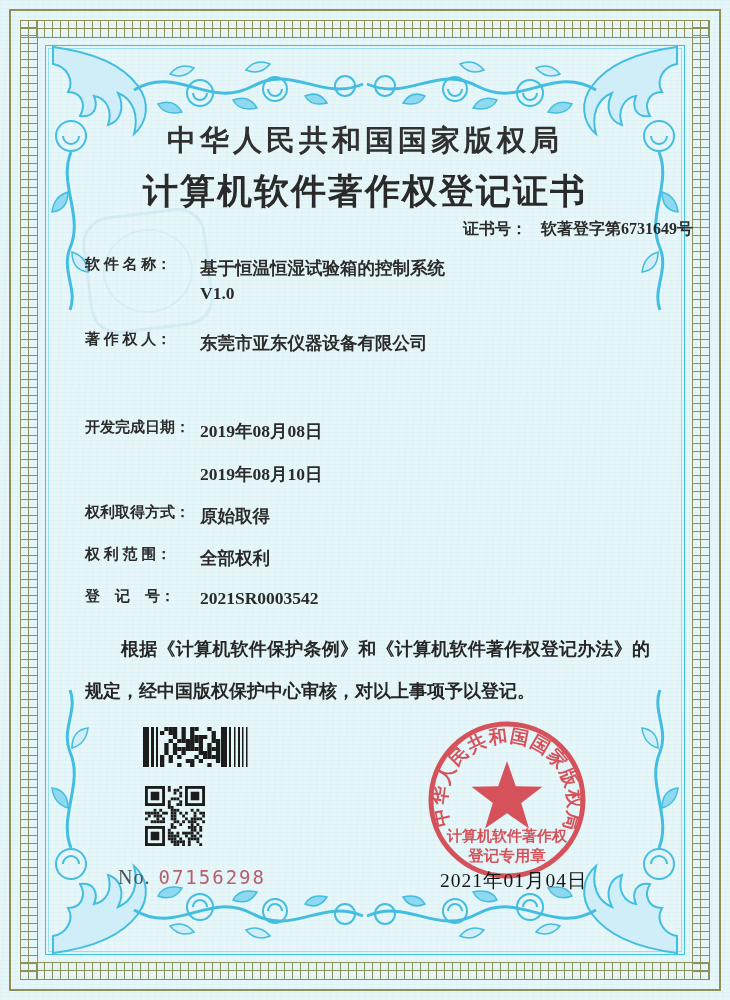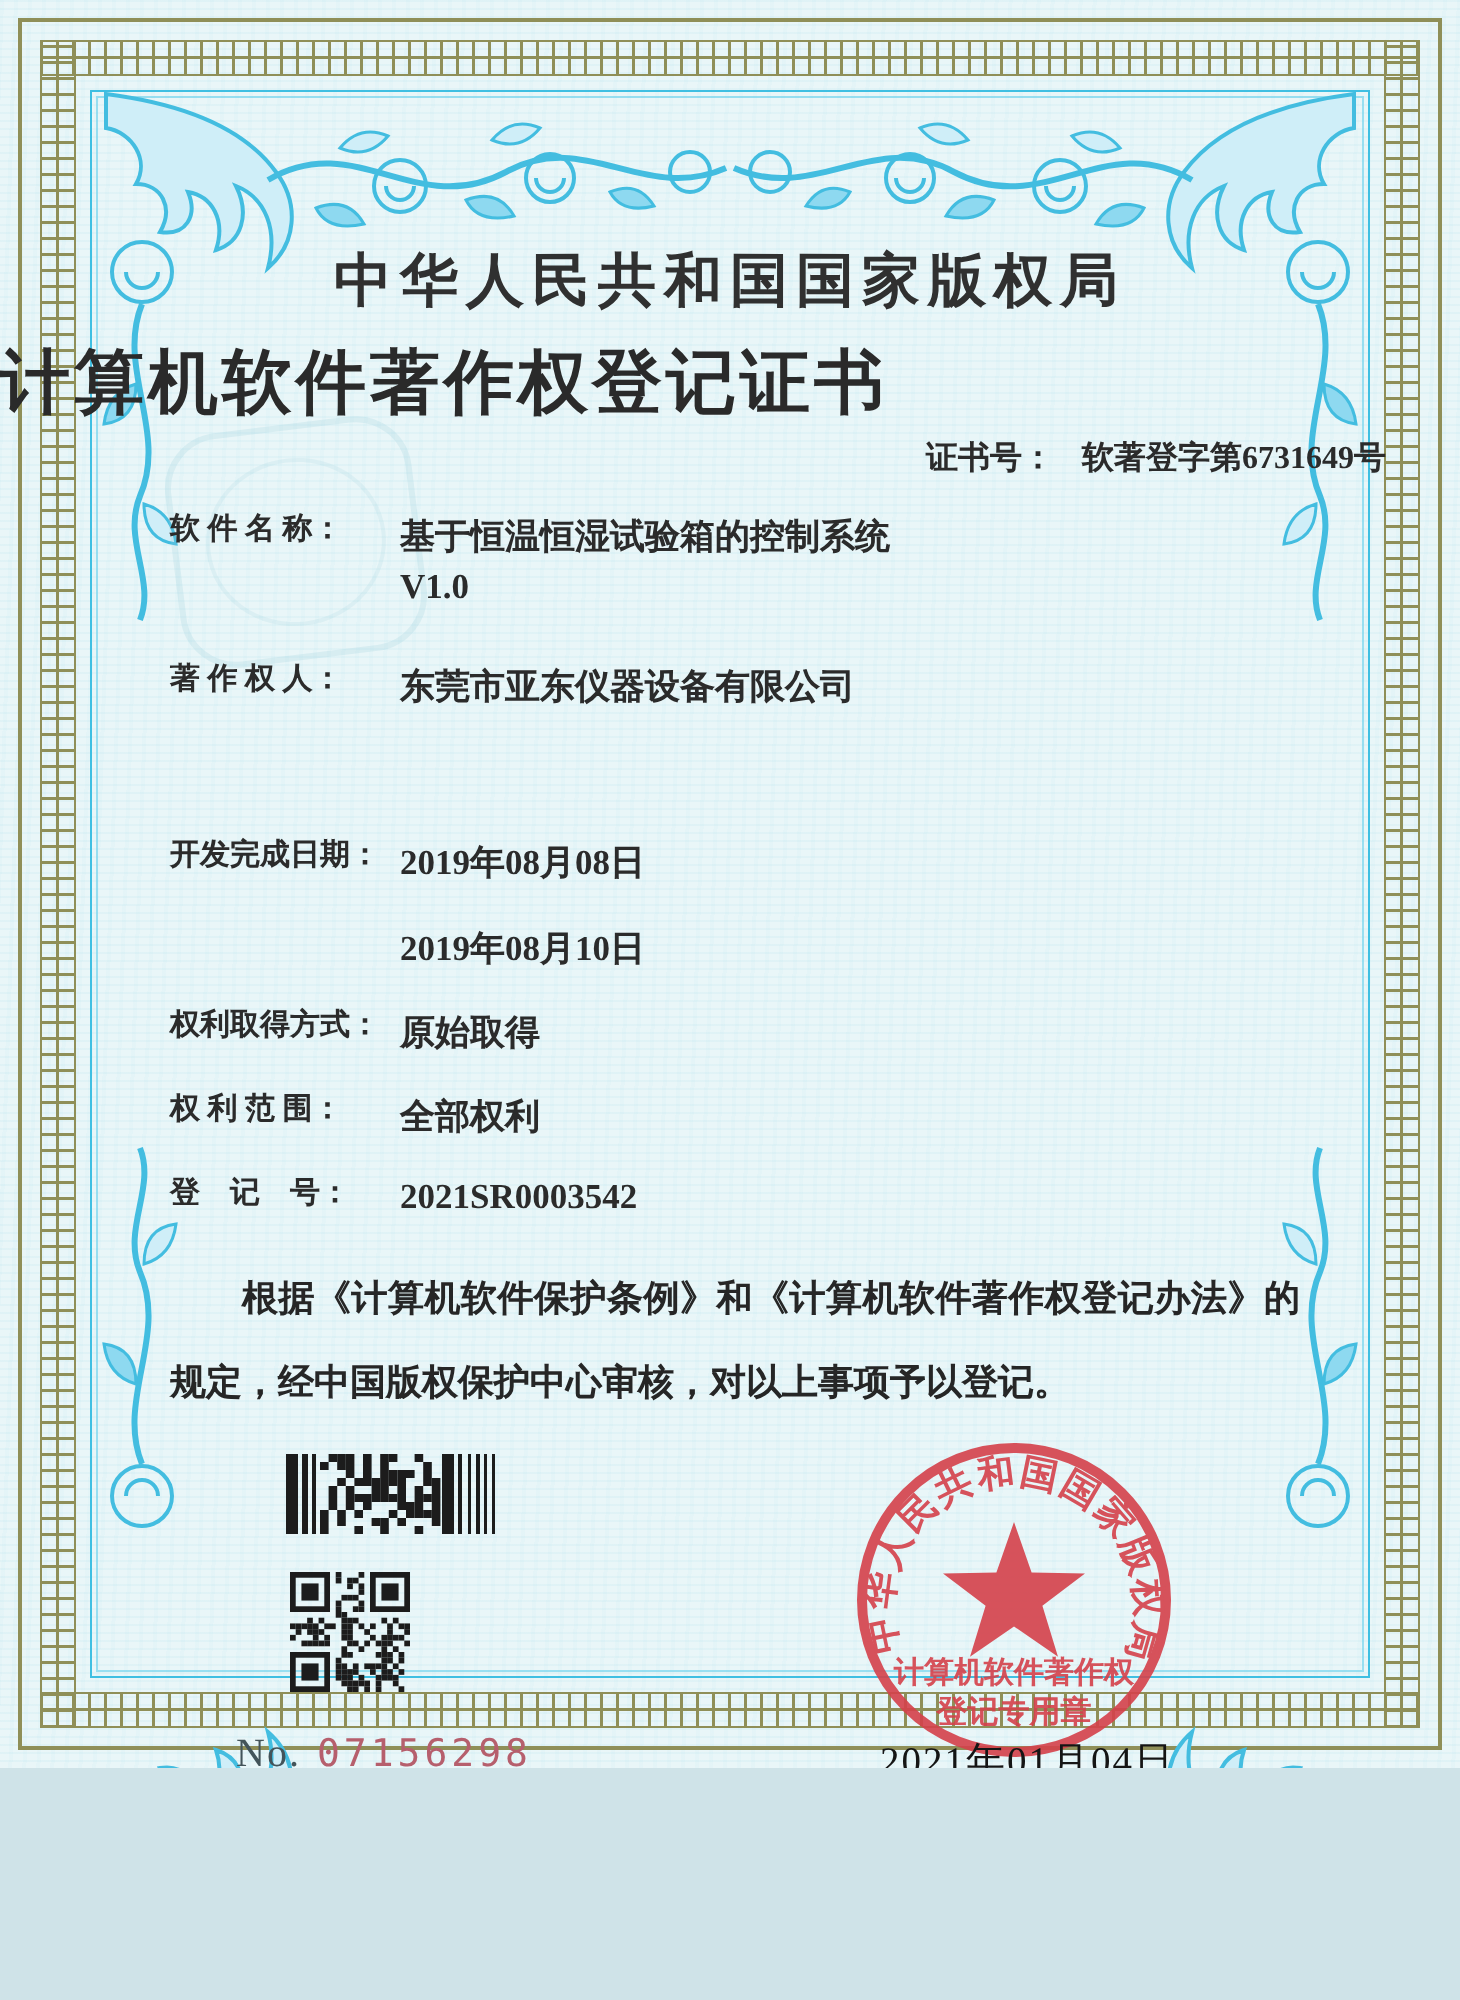--- a/index.html
+++ b/index.html
@@ -2,21 +2,21 @@
 <html><head>
 <meta charset="utf-8">
 <style>
   html,body{margin:0;padding:0;}
   body{
     width:730px;height:1000px;
     font-family:"Liberation Serif","DejaVu Serif",serif;
     background:#cfe3e8;
   }
   .paper{
-    position:relative;width:730px;height:884px;overflow:hidden;
+    position:relative;width:730px;height:1000px;overflow:hidden;
     background:
       repeating-linear-gradient(180deg, rgba(140,210,228,0.10) 0 1px, rgba(255,255,255,0) 1px 4px),
       repeating-linear-gradient(92deg, rgba(160,220,235,0.07) 0 2px, rgba(255,255,255,0) 2px 7px),
       #e9f6f8;
   }
   
   .line-outer{position:absolute;inset:9px;border:2px solid #8f8f58;}
   .meander{position:absolute;background:
       repeating-linear-gradient(90deg,#8f8f58 0 1.5px,rgba(0,0,0,0) 1.5px 8px);}
   .meander.vert{background:
@@ -39,21 +39,21 @@
   .tail.tl{left:44px;top:112px;}
   .tail.tr{right:44px;top:112px;transform:scaleX(-1);}
   .tail.bl{left:44px;bottom:112px;transform:scaleY(-1);}
   .tail.br{right:44px;bottom:112px;transform:scale(-1,-1);}
   .watermark{position:absolute;left:86px;top:212px;width:118px;height:112px;
     border:3px solid rgba(150,205,220,0.22);border-radius:28px;transform:rotate(-7deg);}
   .watermark::after{content:"";position:absolute;inset:14px;border:2px solid rgba(150,205,220,0.16);border-radius:50%;}
   
   .t{position:absolute;color:#2b2b2b;white-space:nowrap;}
   .authority{left:0;right:0;top:121px;text-align:center;font-size:29px;font-weight:700;letter-spacing:4px;color:#303030;}
-  .cert-title{left:0;right:0;top:168px;text-align:left;font-size:35px;font-weight:700;letter-spacing:2px;color:#2a2a2a;}
+  .cert-title{left:0;right:0;top:168px;text-align:center;font-size:35px;font-weight:700;letter-spacing:2px;color:#2a2a2a;}
   .certno{top:219px;left:452px;font-size:16px;font-weight:700;margin-left:11px;}
   .certno .lbl{margin-right:14px;}
   .flabel{left:85px;font-size:15px;font-weight:700;}
   .fvalue{left:200px;font-size:17.5px;font-weight:700;}
   .statement{position:absolute;left:85px;top:628px;width:565px;font-size:18px;font-weight:600;
     line-height:42px;text-align:justify;text-indent:2em;color:#262626;white-space:normal;}
   .serial{top:866px;left:118px;font-size:20px;}
   .serial .no{color:#43545a;letter-spacing:1px;}
   .serial .num{color:#b65f6d;font-family:"DejaVu Sans Mono",monospace;font-size:19px;letter-spacing:2px;margin-left:8px;}
   .issue-date{top:867px;left:440px;font-size:19.5px;font-weight:400;letter-spacing:1px;color:#151515;z-index:3;}

